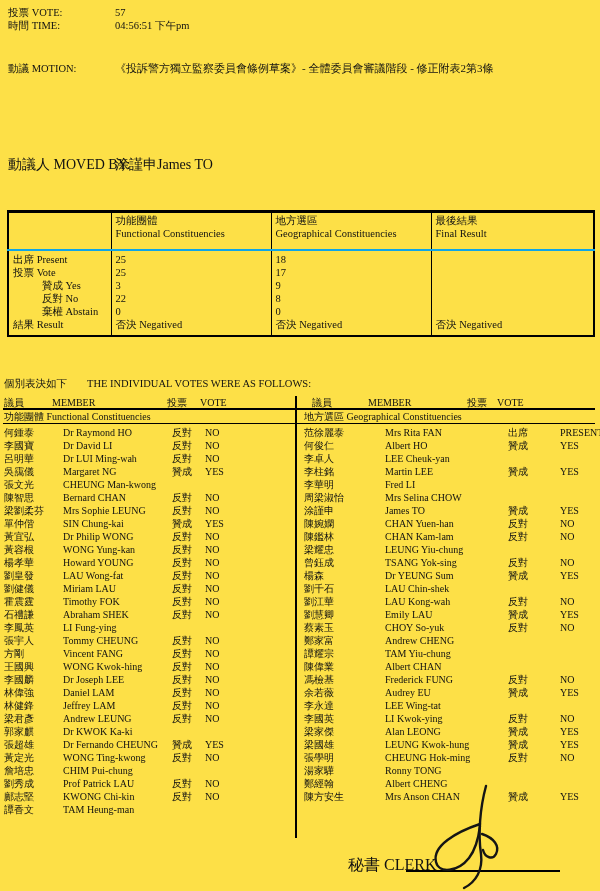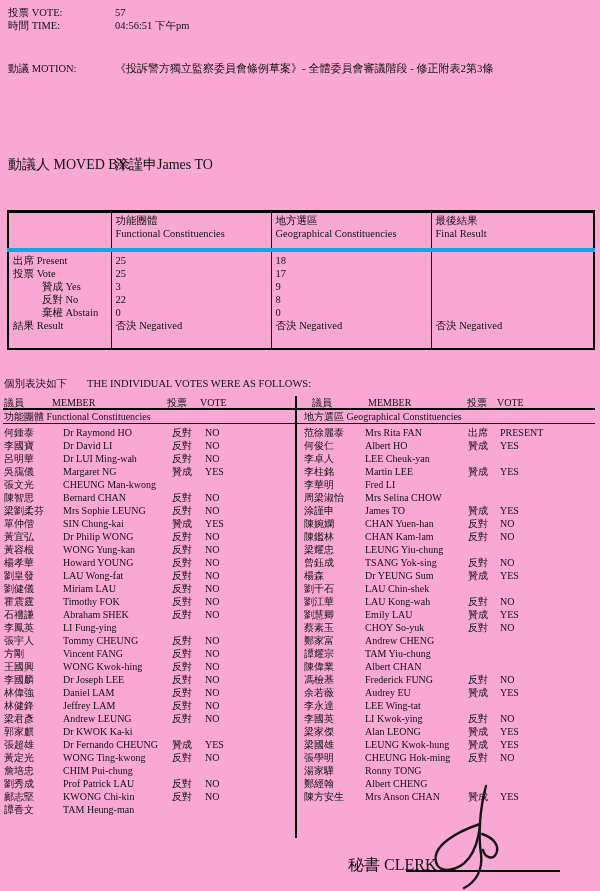--- a/index.html
+++ b/index.html
@@ -1,34 +1,34 @@
 <!DOCTYPE html>
 <html><head>
 <meta charset="utf-8">
 <style>
   * { margin:0; padding:0; box-sizing:border-box; }
   body { background:#e8e8e8; font-family:"Liberation Serif","DejaVu Serif",serif; color:#111; }
-  .page { position:relative; width:600px; height:891px; background:#f9a8d4; overflow:hidden;
+  .page { position:relative; width:600px; height:891px; background:#fde047; overflow:hidden;
           -webkit-font-smoothing:antialiased; }
 
   
   .top-block { position:absolute; top:6px; left:8px; font-size:10.5px; line-height:13px; }
   .h-row { white-space:nowrap; }
   .h-label { display:inline-block; width:107px; }
   .motion-row { position:absolute; top:62px; left:8px; font-size:10.5px; line-height:13px; white-space:nowrap; }
   .motion-row .h-value { font-size:11px; }
   .moved-row { position:absolute; top:158px; left:8px; font-size:14px; line-height:13px; white-space:nowrap; }
 
   
   table.summary { position:absolute; top:210px; left:7px; width:586px; border-collapse:collapse;
                   table-layout:fixed; border:2px solid #000; border-top:3px solid #000; }
   table.summary td { vertical-align:top; border-left:1px solid #000; font-size:10.5px; line-height:13px; }
   table.summary td:first-child { border-left:none; }
-  tr.s-head td { height:38px; padding:1px 4px; border-bottom:4px solid #0ea5e9; }
-  tr.s-body td { padding:2px 4px 16px 4px;margin-top:8px; }
+  tr.s-head td { height:38px; padding:1px 4px; border-bottom:2px solid #0ea5e9; }
+  tr.s-body td { padding:2px 4px 4px 4px;margin-top:8px; }
   .cl { min-height:13px; line-height:13px; }
   .pre { white-space:pre; }
 
   
   .indiv-title { position:absolute; top:377px; left:4px; font-size:10.5px; white-space:nowrap; }
   .indiv-title .t-zh { display:inline-block; width:83px; }
 
   .iv-header { position:absolute; top:396px; display:grid; font-size:10px; line-height:13px; }
   .iv-header.lft { left:0; width:295px; grid-template-columns:48px 115px 33px 1fr; padding-left:4px; }
   .iv-header.rgt { left:300px; width:300px; grid-template-columns:56px 99px 30px 1fr; padding-left:12px; }
@@ -37,21 +37,21 @@
   .cat { position:absolute; top:411px; font-size:10px; line-height:12px; white-space:nowrap; }
   .cat.lft { left:4px; } .cat.rgt { left:304px; }
   .rule-b { position:absolute; top:423px; left:3px; width:592px; height:1px; background:#000; }
   .divider { position:absolute; top:396px; left:295px; width:2px; height:442px; background:#000; }
 
   .list { position:absolute; top:426px; }
   .list.lft { left:0; width:338px; }
   .list.rgt { left:300px; width:300px; }
   .m-row { display:grid; height:13px; line-height:13px; font-size:10px; padding-left:4px; white-space:nowrap; }
   .list.lft .m-row { grid-template-columns:59px 109px 33px 1fr; }
-  .list.rgt .m-row { grid-template-columns:61px 103px 32px 1fr; }
+  .list.rgt .m-row { grid-template-columns:61px 103px 32px 1fr;gap:20px; }
 
   
   .clerk-text { position:absolute; top:858px; left:348px; font-size:16px; line-height:13px; white-space:nowrap; }
   .clerk-line { position:absolute; top:870px; left:406px; width:154px; height:2px; background:#000; }
   .signature { position:absolute; top:782px; left:420px; }
 </style>
 </head>
 <body>
 
 <div class="page">

